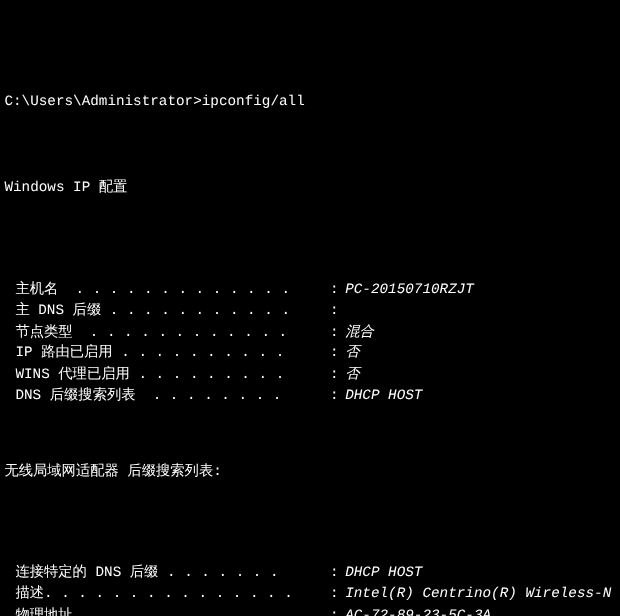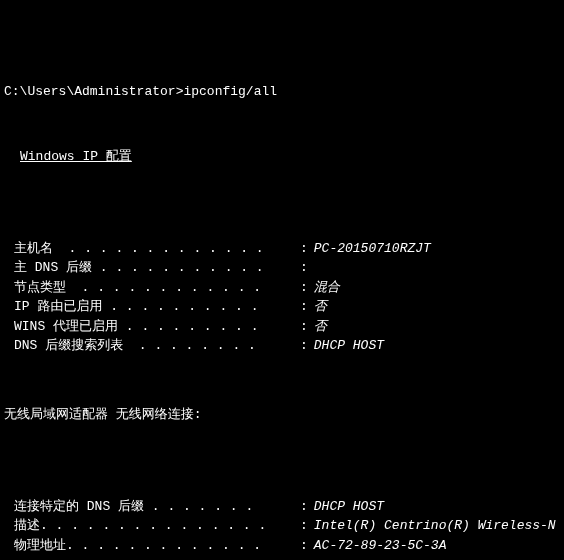--- a/index.html
+++ b/index.html
@@ -7,42 +7,42 @@
       background: #000;
       color: #fff;
       font-family: "Consolas", "Courier New", monospace;
       font-size: 13px;
       line-height: 1.5;
       width: 564px;
       padding: 4px 0 4px 4px;
       white-space: pre;
       overflow: hidden;
     }
-    .prompt-line { }
-    .section-header { margin: 6px 16px; text-decoration: underline; }
+    .prompt-line { margin-bottom: 14px; }
+    .section-header { margin: 6px 0; }
     .section-header2 { margin: 10px 0 6px 0; }
     .kv-row { display: flex; margin-left: 10px; }
     .kv-label { width: 280px; overflow: hidden; }
     .kv-sep { margin: 0 6px; }
     .kv-value { flex: 1; white-space: nowrap; font-style: italic; }
     .spacer { height: 8px; }
   </style>
 </head>
 <body>
 
 
 
 <div class="prompt-line">C:\Users\Administrator&gt;ipconfig/all</div>
 
 <div class="section-header">Windows IP 配置</div>
 <div class="spacer"></div>
 
 <div id="config-rows"><div class="kv-row"><span class="kv-label">主机名  . . . . . . . . . . . . .</span><span class="kv-sep">:</span><span class="kv-value">PC-20150710RZJT</span></div><div class="kv-row"><span class="kv-label">主 DNS 后缀 . . . . . . . . . . .</span><span class="kv-sep">:</span><span class="kv-value"></span></div><div class="kv-row"><span class="kv-label">节点类型  . . . . . . . . . . . .</span><span class="kv-sep">:</span><span class="kv-value">混合</span></div><div class="kv-row"><span class="kv-label">IP 路由已启用 . . . . . . . . . .</span><span class="kv-sep">:</span><span class="kv-value">否</span></div><div class="kv-row"><span class="kv-label">WINS 代理已启用 . . . . . . . . .</span><span class="kv-sep">:</span><span class="kv-value">否</span></div><div class="kv-row"><span class="kv-label">DNS 后缀搜索列表  . . . . . . . .</span><span class="kv-sep">:</span><span class="kv-value">DHCP HOST</span></div></div>
 
-<div class="section-header2">无线局域网适配器 无线网络连接:</div>
+<div class="section-header2">无线局域网适配器 后缀搜索列表:</div>
 <div class="spacer"></div>
 
 <div id="adapter-rows"><div class="kv-row"><span class="kv-label">连接特定的 DNS 后缀 . . . . . . .</span><span class="kv-sep">:</span><span class="kv-value">DHCP HOST</span></div><div class="kv-row"><span class="kv-label">描述. . . . . . . . . . . . . . .</span><span class="kv-sep">:</span><span class="kv-value">Intel(R) Centrino(R) Wireless-N</span></div><div class="kv-row"><span class="kv-label">物理地址. . . . . . . . . . . . .</span><span class="kv-sep">:</span><span class="kv-value">AC-72-89-23-5C-3A</span></div></div>
 
 
 
 
 
 
 

